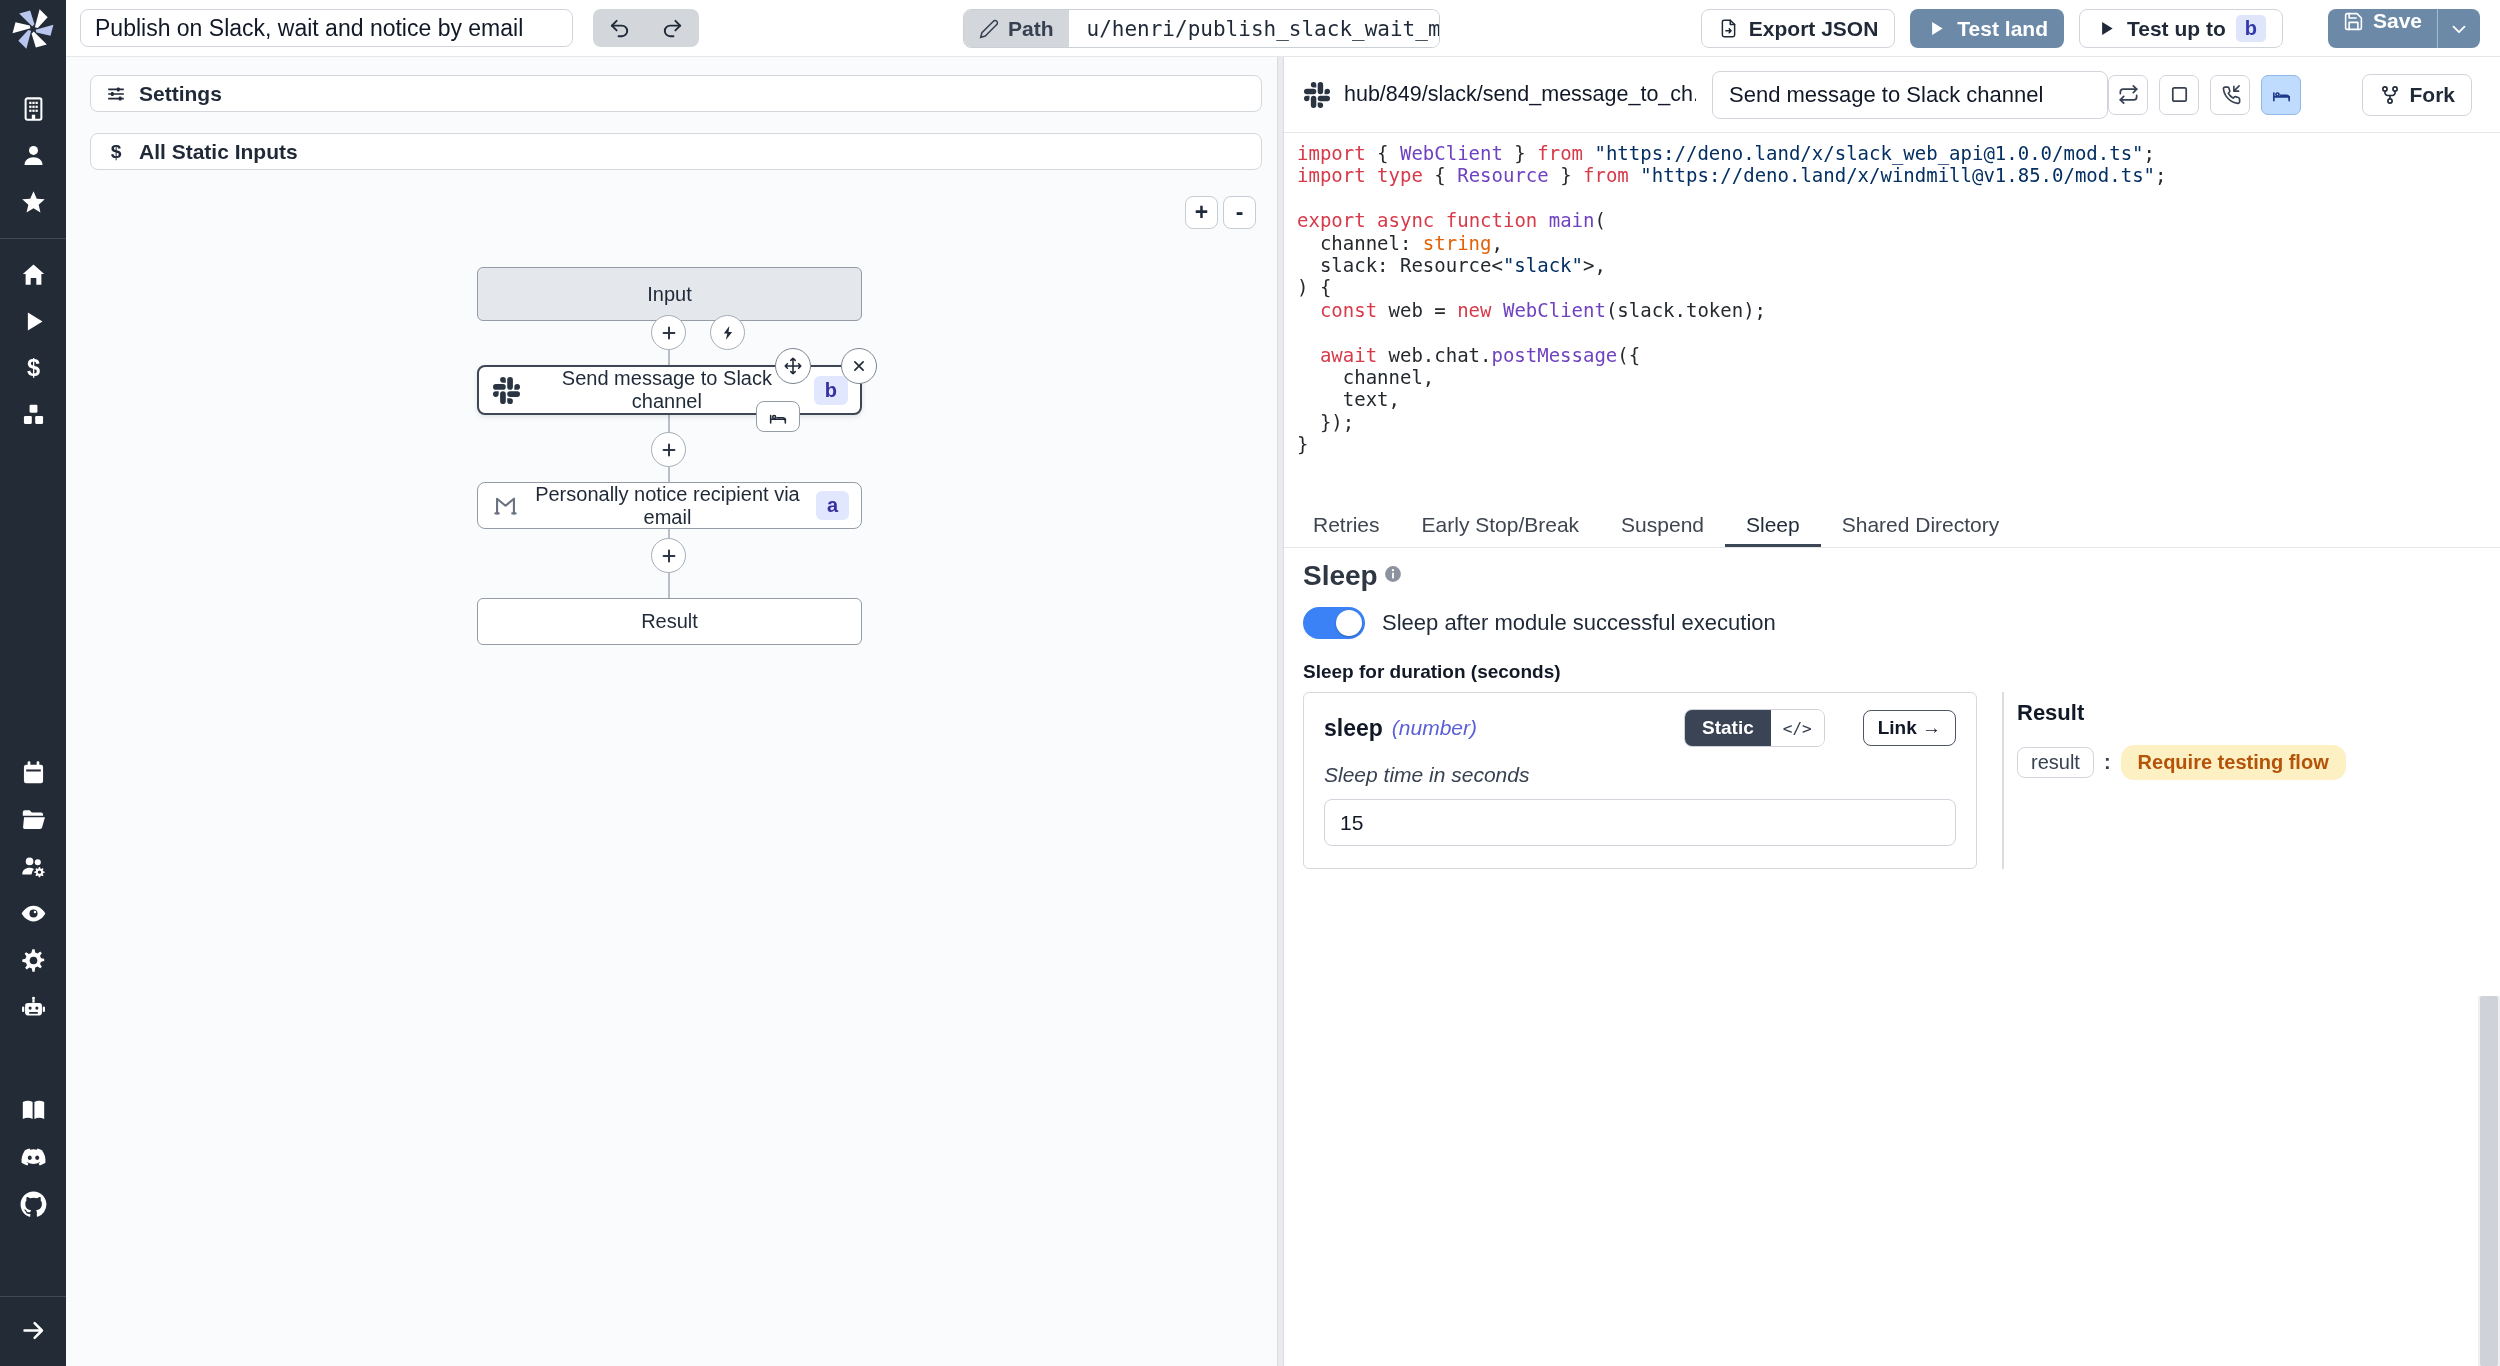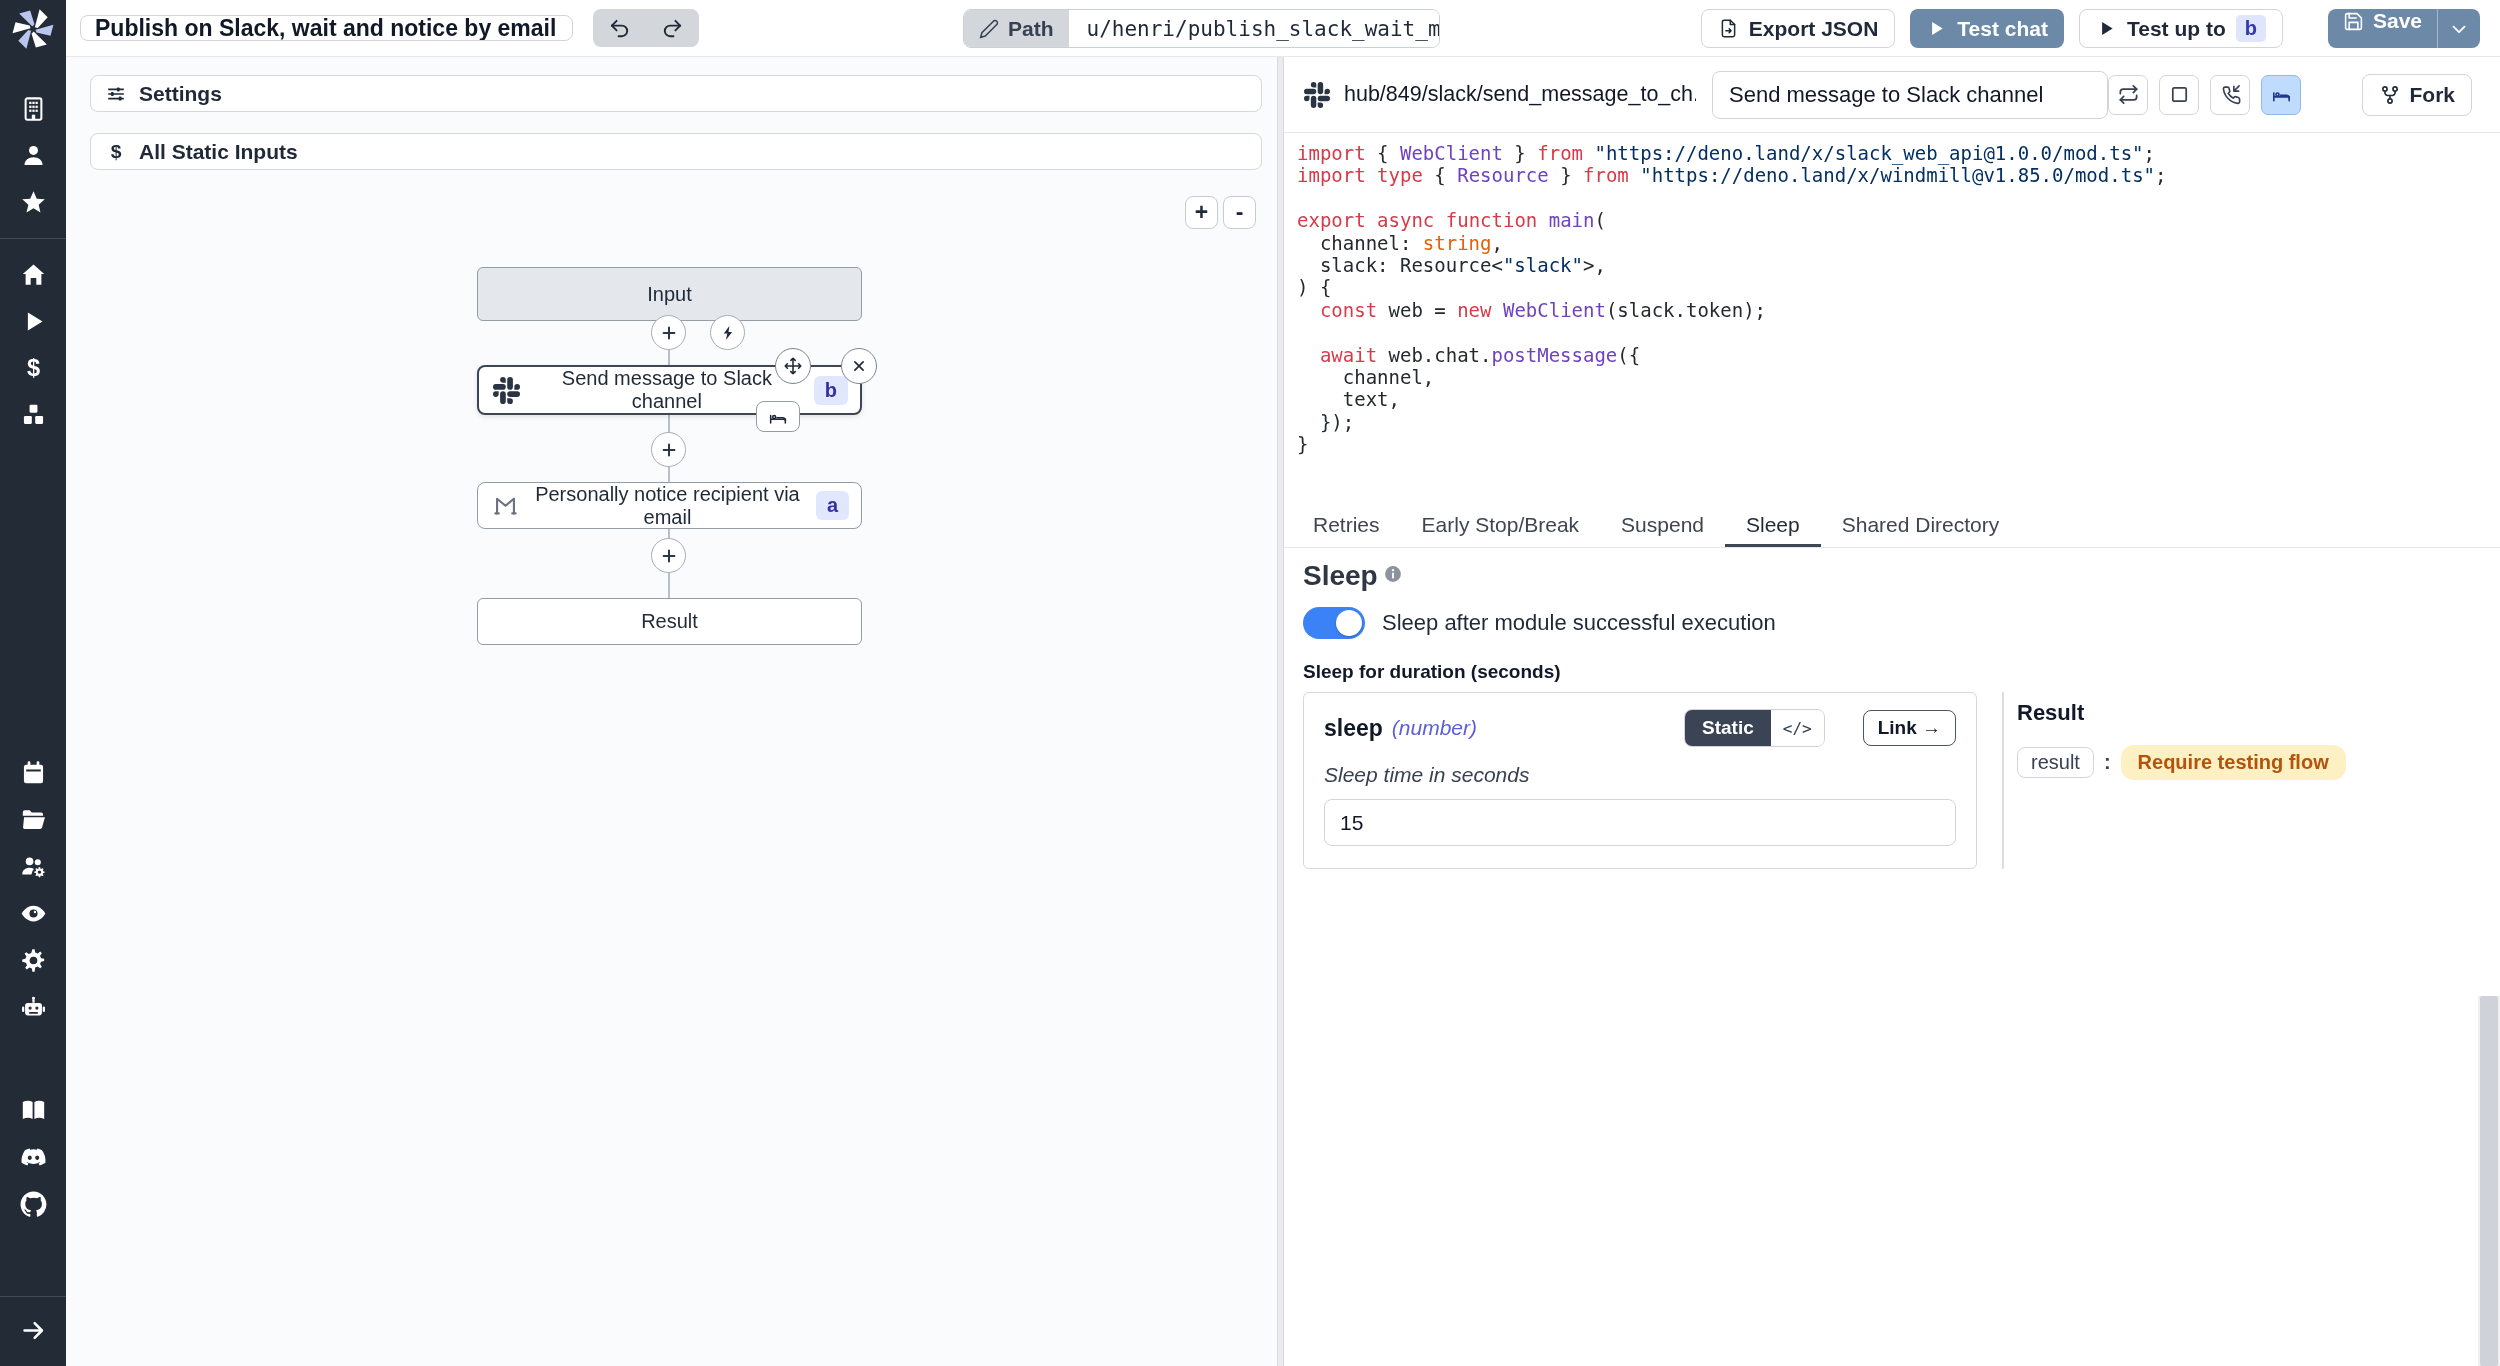--- a/index.html
+++ b/index.html
@@ -10,21 +10,21 @@
   .sidebar { position:absolute; left:0; top:0; width:66px; height:1366px; background:#232b36; z-index:20;
              display:flex; flex-direction:column; align-items:center; }
   .logo { width:44px; height:44px; margin-top:7px; }
   .side-divider { width:66px; height:1px; background:rgba(255,255,255,0.14); }
   .side-item { width:66px; height:47px; display:flex; align-items:center; justify-content:center; cursor:pointer; }
   .side-item svg { width:27px; height:27px; }
   .sidebar-bottom { position:absolute; bottom:0; left:0; width:66px; border-top:1px solid rgba(255,255,255,0.14); padding:20px 0 22px; display:flex; justify-content:center; }
 
   
   .topbar { position:absolute; left:66px; top:0; right:0; height:57px; background:#fff; border-bottom:1px solid #e5e7eb; display:flex; align-items:center; z-index:10; }
-  .flow-title-input { margin-left:14px; width:493px; height:26px; border:1px solid #d1d5db; border-radius:8px; padding:0 14px; font-size:23px; font-weight:700; color:#111827; font-family:"Liberation Sans",sans-serif; }
+  .flow-title-input { margin-left:14px; width:493px; height:38px; border:1px solid #d1d5db; border-radius:8px; padding:0 14px; font-size:23px; font-weight:400; color:#111827; font-family:"Liberation Sans",sans-serif; }
   .undo-redo { margin-left:20px; height:38px; background:#d3d7dc; border-radius:8px; display:flex; overflow:hidden; }
   .undo-redo .ur-btn { width:53px; height:38px; display:flex; align-items:center; justify-content:center; background:transparent; border:none; cursor:pointer; }
   .ur-btn svg { width:23px; height:23px; stroke:#1f2937; stroke-width:2; fill:none; stroke-linecap:round; stroke-linejoin:round; }
   .path-group { position:absolute; left:897px; top:9px; height:39px; display:flex; border:1px solid #cbd0d6; border-radius:8px; overflow:hidden; }
   .path-left { background:#d3d7dc; display:flex; align-items:center; gap:9px; padding:0 15px; font-size:21px; font-weight:600; color:#374151; }
   .path-left svg { width:20px; height:20px; stroke:#374151; stroke-width:1.8; fill:none; }
   .path-right { background:#fff; display:flex; align-items:center; padding:0 18px; width:370px; font-family:"DejaVu Sans Mono",monospace; font-size:21px; color:#1f2937; }
   .topbar-right { position:absolute; right:20px; top:9px; display:flex; align-items:center; gap:15px; }
   .btn { height:39px; display:flex; align-items:center; gap:10px; border-radius:8px; font-size:21px; font-weight:600; cursor:pointer; border:1px solid transparent; font-family:"Liberation Sans",sans-serif; }
   .btn svg { width:21px; height:21px; }
@@ -310,21 +310,21 @@
           <path d="M14 2.5H7a2 2 0 0 0-2 2v15a2 2 0 0 0 2 2h10a2 2 0 0 0 2-2V7.5z"></path>
             <path d="M14 2.5v5h5"></path>
             <path d="M9 14.5h6M12.8 12.3l2.2 2.2-2.2 2.2"></path>
         </svg>
         <span>Export JSON</span>
       </button>
       <button class="btn btn-blue">
         <svg viewBox="0 0 24 24">
             <path fill="#fff" d="M7 4.5l12 7.5-12 7.5z"></path>
           </svg>
-        <span>Test chat</span>
+        <span>Test land</span>
       </button>
       <button class="btn btn-outline">
         <svg viewBox="0 0 24 24">
             <path fill="#1f2937" d="M7 4.5l12 7.5-12 7.5z"></path>
           </svg>
         <span>Test up to</span>
         <span class="mini-badge">b</span>
       </button>
       <div class="save-split">
         <div class="save-main">

